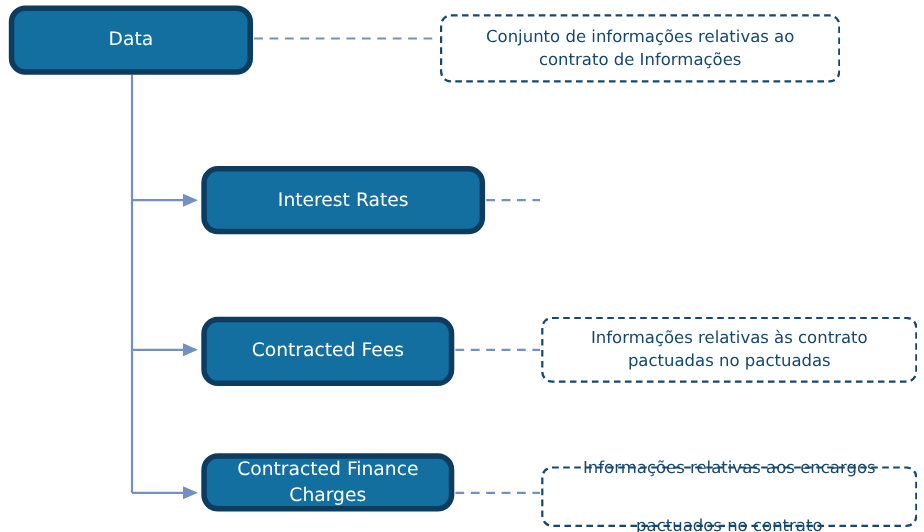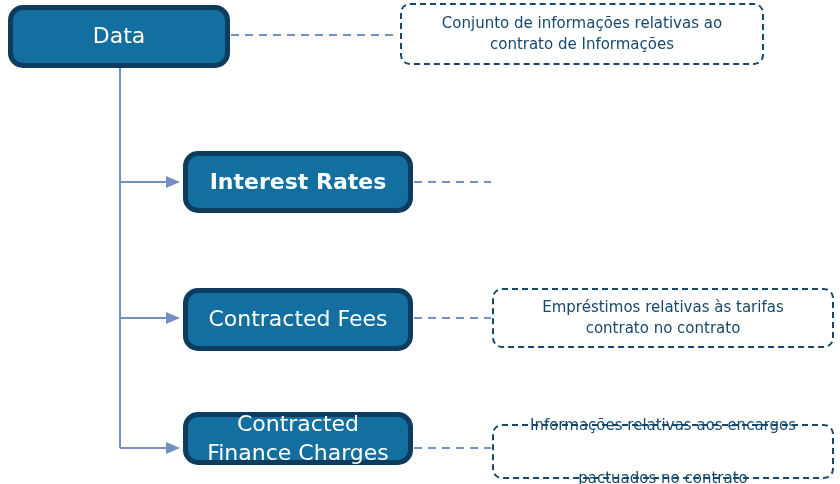--- a/index.html
+++ b/index.html
@@ -21,21 +21,21 @@
     position: absolute;
     box-sizing: border-box;
     background: #136f9f;
     border: 5px solid #0d3c5f;
     border-radius: 15px;
     color: #ffffff;
     display: flex;
     align-items: center;
     justify-content: center;
     text-align: center;
-    font-size: 22px;
+    font-size: 17px;
     line-height: 1.3;
     padding: 0 6px;
   }
   .note {
     position: absolute;
     box-sizing: border-box;
     background: #ffffff;
     border: 2px dashed #16486e;
     border-radius: 10px;
     color: #16486e;
@@ -44,25 +44,25 @@
     align-items: center;
     justify-content: center;
     text-align: center;
     font-size: 15px;
     line-height: 1.38;
     padding: 0 8px;
   }
   .note span { display: block; white-space: nowrap; }
 
   #node-data     { left: 8px;   top: 5px;   width: 222px; height: 63px; }
-  #node-interest { left: 183px; top: 151px; width: 230px; height: 62px; font-weight: bold; }
+  #node-interest { left: 183px; top: 151px; width: 258px; height: 62px; }
   #node-fees     { left: 183px; top: 288px; width: 230px; height: 63px; }
   #node-charges  { left: 183px; top: 412px; width: 230px; height: 53px; }
 
-  #note-data     { left: 400px; top: 3px;   width: 364px; height: 62px; }
+  #note-data     { left: 400px; top: 13px;   width: 364px; height: 62px; }
   #note-interest { left: 492px; top: 152px; width: 342px; height: 61px; }
   #note-fees     { left: 492px; top: 288px; width: 342px; height: 60px; }
   #note-charges  { left: 492px; top: 424px; width: 342px; height: 55px; gap: 32px; }
 </style>
 </head>
 <body>
 
 <div class="canvas">
 
   <svg class="connectors" viewBox="0 0 840 484" xmlns="http://www.w3.org/2000/svg">
@@ -92,22 +92,22 @@
 
   <div class="node" id="node-charges">Contracted Finance Charges</div>
 
   <div class="note" id="note-data">
     <span>Conjunto de informações relativas ao</span>
     <span>contrato de Informações</span>
   </div>
 
 
   <div class="note" id="note-fees">
-    <span>Empréstimos relativas às tarifas</span>
-    <span>contrato no contrato</span>
+    <span>Informações relativas às contrato</span>
+    <span>pactuadas no pactuadas</span>
   </div>
 
   <div class="note" id="note-charges">
     <span>Informações relativas aos encargos</span>
     <span>pactuados no contrato</span>
   </div>
 
 </div>
 
 </body></html>

